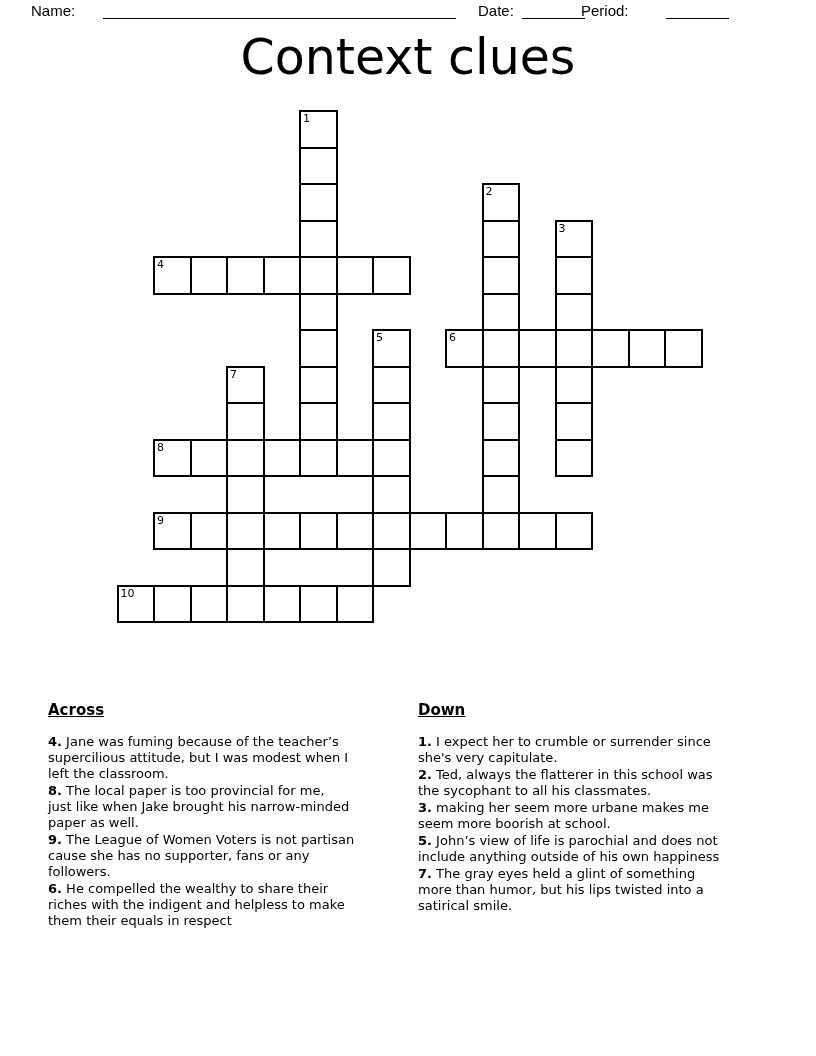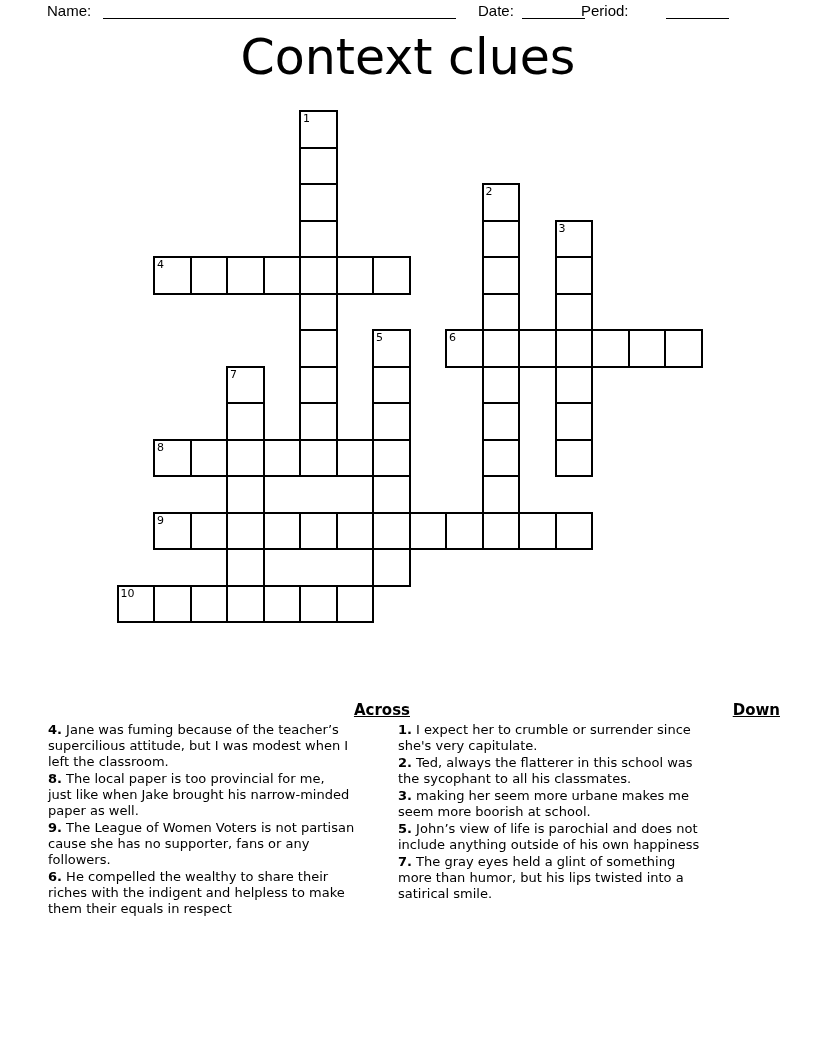--- a/index.html
+++ b/index.html
@@ -12,33 +12,33 @@
   
   .title{position:absolute;top:31px;left:0;width:100%;text-align:center;
          font-size:49px;line-height:54px;font-weight:400;margin:0;}
   
   .grid{position:absolute;left:0;top:0;width:816px;height:700px;}
   .cell{position:absolute;width:38.5px;height:38.5px;background:#fff;
         border:2px solid #000;box-sizing:border-box;}
   .cellnum{position:absolute;top:0;left:2px;font-size:11px;line-height:13px;}
   
   .clues{position:absolute;top:702px;font-size:13px;line-height:16px;}
-  .clues h2{font-size:15px;line-height:16px;margin:0 0 4px 0;
-            text-decoration:underline;font-weight:bold;text-align:right;}
+  .clues h2{font-size:15px;line-height:16px;margin:0 0 16px 0;
+            text-decoration:underline;font-weight:bold;}
   .clue{margin:0 0 1px 0;white-space:pre-line;}
   .clue b{white-space:normal;}
   .across{left:48px;width:362px;}
-  .down{left:398px;width:382px;}
+  .down{left:418px;width:382px;}
 </style>
 </head>
 <body>
 
 <div class="page">
 
-  <span class="hlabel" style="left:47px">Name:</span>
+  <span class="hlabel" style="left:31px">Name:</span>
   <span class="wline" style="left:103px;width:353px"></span>
   <span class="hlabel" style="left:478px">Date:</span>
   <span class="wline" style="left:522px;width:63px"></span>
   <span class="hlabel" style="left:581px">Period:</span>
   <span class="wline" style="left:666px;width:63px"></span>
 
   <h1 class="title">Context clues</h1>
 
   <div class="grid">
 

